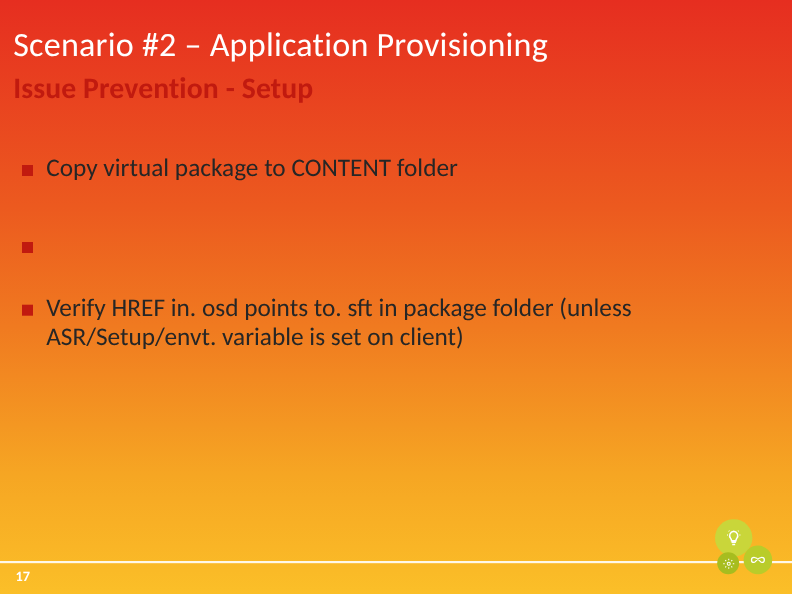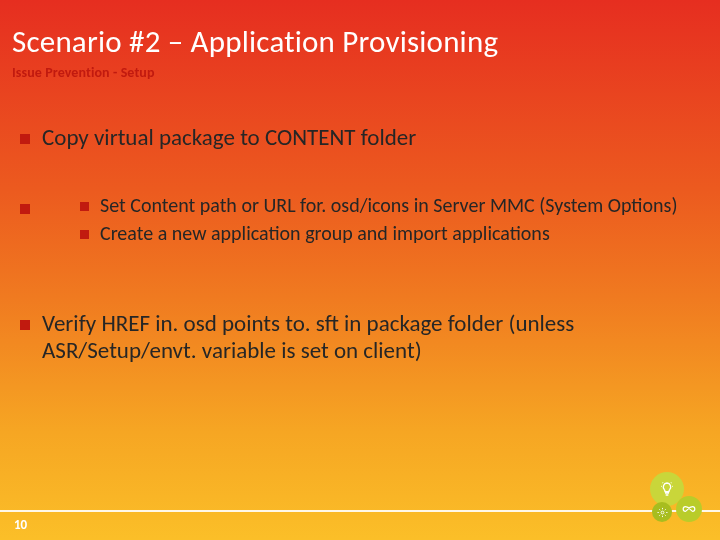--- a/index.html
+++ b/index.html
@@ -13,21 +13,21 @@
   .slide {
     padding: 22px 28px 0 12px;
   }
   .title {
     font-size: 31px;
     color: #ffffff;
     font-weight: 400;
     letter-spacing: 0.2px;
   }
   .subtitle {
-    font-size: 14px;
+    font-size: 27px;
     color: #c11a0f;
     font-weight: 700;
     margin-top: 4px;
     letter-spacing: 0.1px;
   }
   .content {
     margin-top: 34px;
   }
   ul { list-style: none; }
   .lvl1 > li {
@@ -120,35 +120,31 @@
 <body>
 
 <div class="slide">
   <h1 class="title">Scenario #2 – Application Provisioning</h1>
   <h2 class="subtitle">Issue Prevention - Setup</h2>
 
   <div class="content">
     <ul class="lvl1">
       <li>Copy virtual package to CONTENT folder</li>
       <li>
-        <ul class="lvl2">
-          <li>Set Content path or URL for. osd/icons in Server MMC (System Options)</li>
-          <li>Create a new application group and import applications</li>
-        </ul>
       </li>
     </ul>
     <div class="gap"></div>
     <ul class="lvl1">
       <li>Verify HREF in. osd points to. sft in package folder (unless ASR/Setup/envt. variable is set on client)</li>
     </ul>
   </div>
 </div>
 
 <div class="footer-line"></div>
-<div class="pagenum">10</div>
+<div class="pagenum">17</div>
 
 <div class="badge-cluster">
   <div class="badge big">
     <svg width="16" height="16" viewBox="0 0 24 24" fill="none" stroke="#fff" stroke-width="2">
       <path d="M9 18h6M10 21h4M12 3a6 6 0 0 0-4 10c1 1 1 2 1 3h6c0-1 0-2 1-3a6 6 0 0 0-4-10z"></path>
       <path d="M12 2v-0M4 8H3M21 8h-1M6 3l-.7-.7M18 3l.7-.7"></path>
     </svg>
   </div>
   <div class="badge mid">
     <svg width="14" height="14" viewBox="0 0 24 12" fill="none" stroke="#fff" stroke-width="2">

